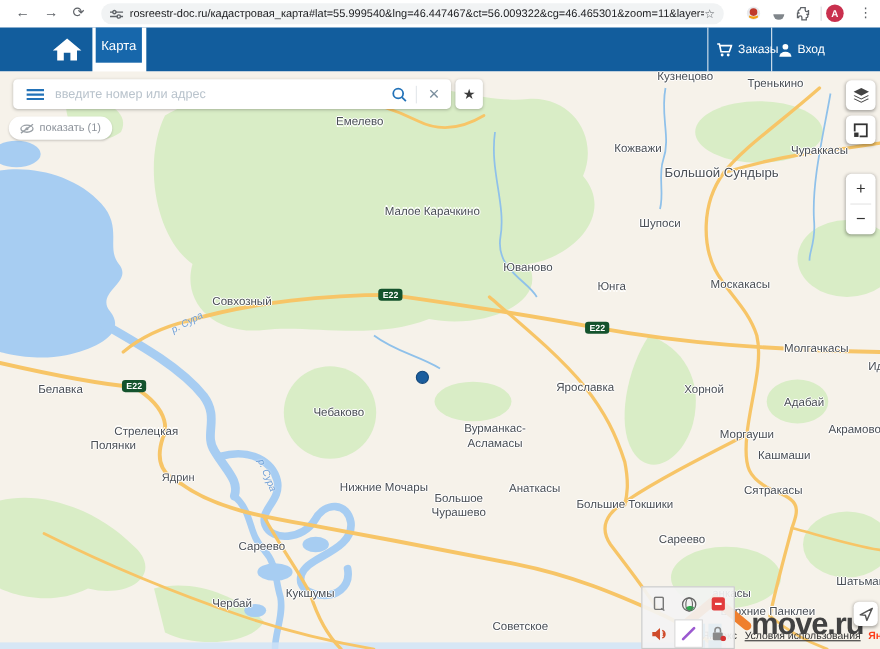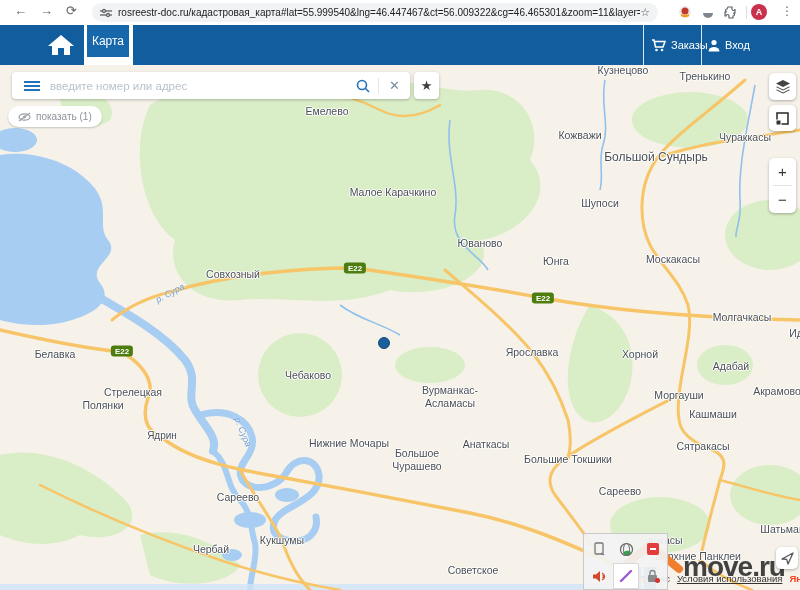--- a/index.html
+++ b/index.html
@@ -25,21 +25,21 @@
   .hdr-sep { position:absolute; top:0; width:1px; height:40px; background:rgba(255,255,255,.85); }
   .hdr-btn { position:absolute; top:0; height:40px; display:flex; align-items:center; gap:5px; color:#fff; font-size:11px; cursor:pointer; }
 
   
   #map { position:relative; width:800px; height:525px; background:#f6f2ea; overflow:hidden; }
   #map-svg { position:absolute; left:0; top:0; z-index:1; }
 
   .map-label { position:absolute; transform:translate(-50%,-50%); white-space:nowrap; font-size:10.5px; color:#4a4f55; z-index:10; pointer-events:none;
     text-shadow:1px 0 0 #fff,-1px 0 0 #fff,0 1px 0 #fff,0 -1px 0 #fff,0 0 2px #fff; }
   .river-label { position:absolute; white-space:nowrap; font-size:9px; font-style:italic; color:#6f9fd6; z-index:9; text-shadow:0 0 2px #fff; }
-  .road-badge { position:absolute; transform:translate(-50%,-50%); background:#4d7c0f; color:#fff; font-size:8px; font-weight:bold; padding:1px 4px; border-radius:3px; z-index:11; }
+  .road-badge { position:absolute; transform:translate(-50%,-50%); background:#14532d; color:#fff; font-size:8px; font-weight:bold; padding:1px 4px; border-radius:3px; z-index:11; }
   #marker { position:absolute; width:12px; height:12px; border-radius:50%; background:#1b5e9e; border:1px solid #14497c; transform:translate(-50%,-50%); z-index:12; }
 
   
   #search-bar { position:absolute; left:12px; top:7px; width:398px; height:27px; background:#fff; border-radius:4px; box-shadow:0 1px 3px rgba(0,0,0,.25); display:flex; align-items:center; z-index:20; }
   #menu-burger { width:16px; margin:0 10px 0 12px; flex:0 0 auto; }
   #search-input { flex:1; border:none; outline:none; font-size:11.5px; color:#333; font-family:"Liberation Sans",sans-serif; }
   #search-input::placeholder { color:#b9c3cc; }
   #search-go { margin:0 8px; flex:0 0 auto; }
   #search-sep { width:1px; height:16px; background:#e3e7ea; }
   #search-clear { margin:0 10px; color:#7b8f9e; font-size:13px; cursor:pointer; }
@@ -186,21 +186,21 @@
       <div class="map-label" style="left: 705px; top: 11px;">Тренькино</div>
       <div class="map-label" style="left: 327px; top: 46px;">Емелево</div>
       <div class="map-label" style="left: 580px; top: 70px;">Кожважи</div>
       <div class="map-label" style="left: 745px; top: 72px;">Чураккасы</div>
       <div class="map-label" style="left: 656px; top: 92px; font-size: 12px;">Большой Сундырь</div>
       <div class="map-label" style="left: 393px; top: 127px;">Малое Карачкино</div>
       <div class="map-label" style="left: 600px; top: 138px;">Шупоси</div>
       <div class="map-label" style="left: 480px; top: 178px;">Юваново</div>
       <div class="map-label" style="left: 556px; top: 196px;">Юнга</div>
       <div class="map-label" style="left: 673px; top: 194px;">Москакасы</div>
-      <div class="map-label" style="left: 233px; top: 209px; text-align: center;">Совхозный</div>
+      <div class="map-label" style="left: 220px; top: 209px; text-align: center;">Совхозный</div>
       <div class="map-label" style="left: 742px; top: 252px;">Молгачкасы</div>
       <div class="map-label" style="left: 799px; top: 268px;">Ида</div>
       <div class="map-label" style="left: 55px; top: 289px;">Белавка</div>
       <div class="map-label" style="left: 532px; top: 287px;">Ярославка</div>
       <div class="map-label" style="left: 640px; top: 289px;">Хорной</div>
       <div class="map-label" style="left: 731px; top: 301px;">Адабай</div>
       <div class="map-label" style="left: 308px; top: 310px;">Чебаково</div>
       <div class="map-label" style="left: 133px; top: 327px;">Стрелецкая</div>
       <div class="map-label" style="left: 450px; top: 325px;">Вурманкас-</div>
       <div class="map-label" style="left: 450px; top: 338px;">Асламасы</div>

